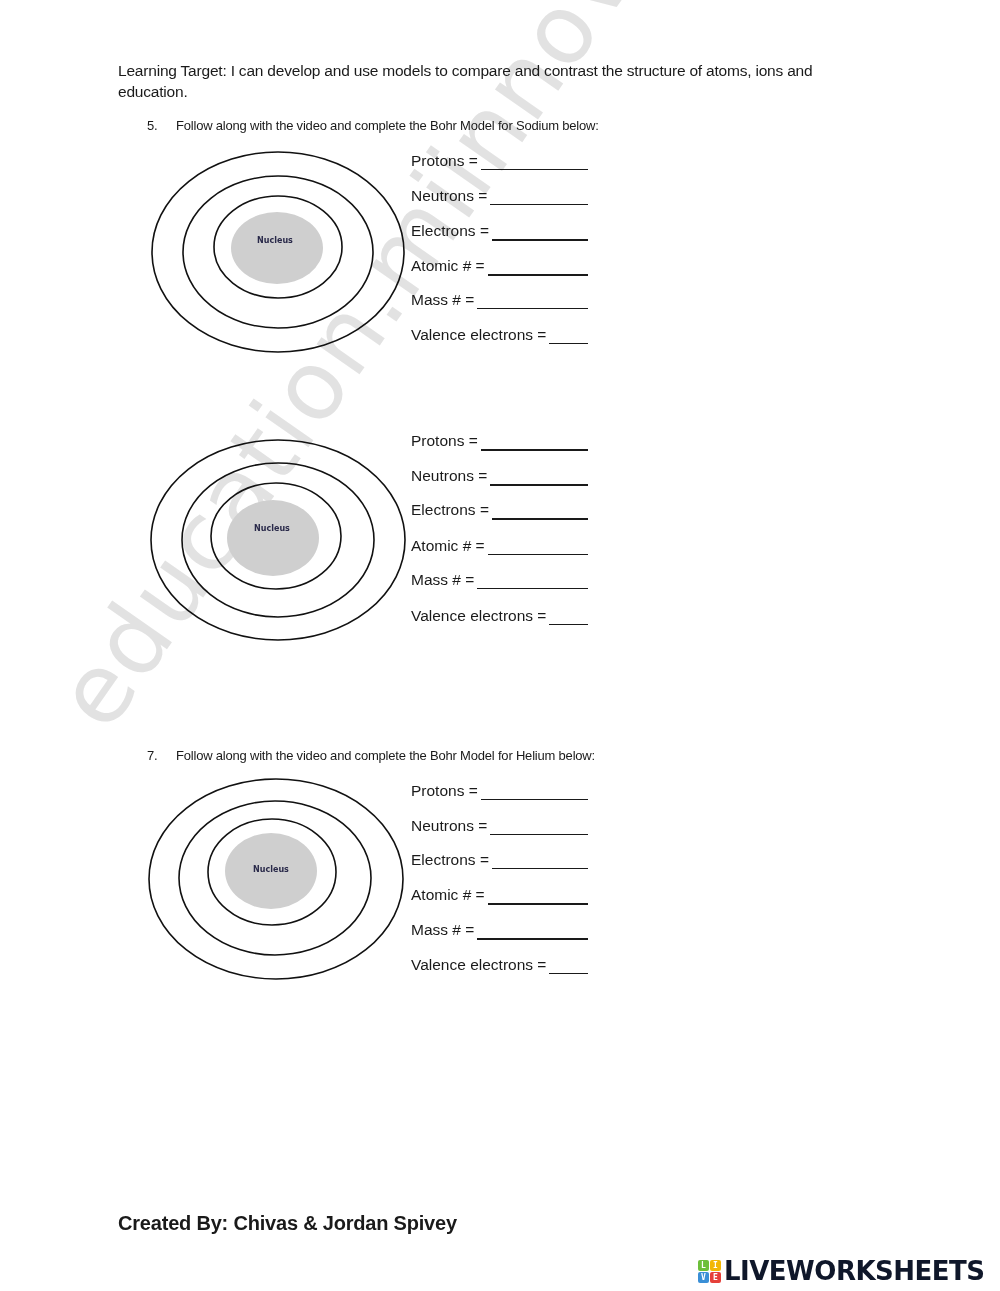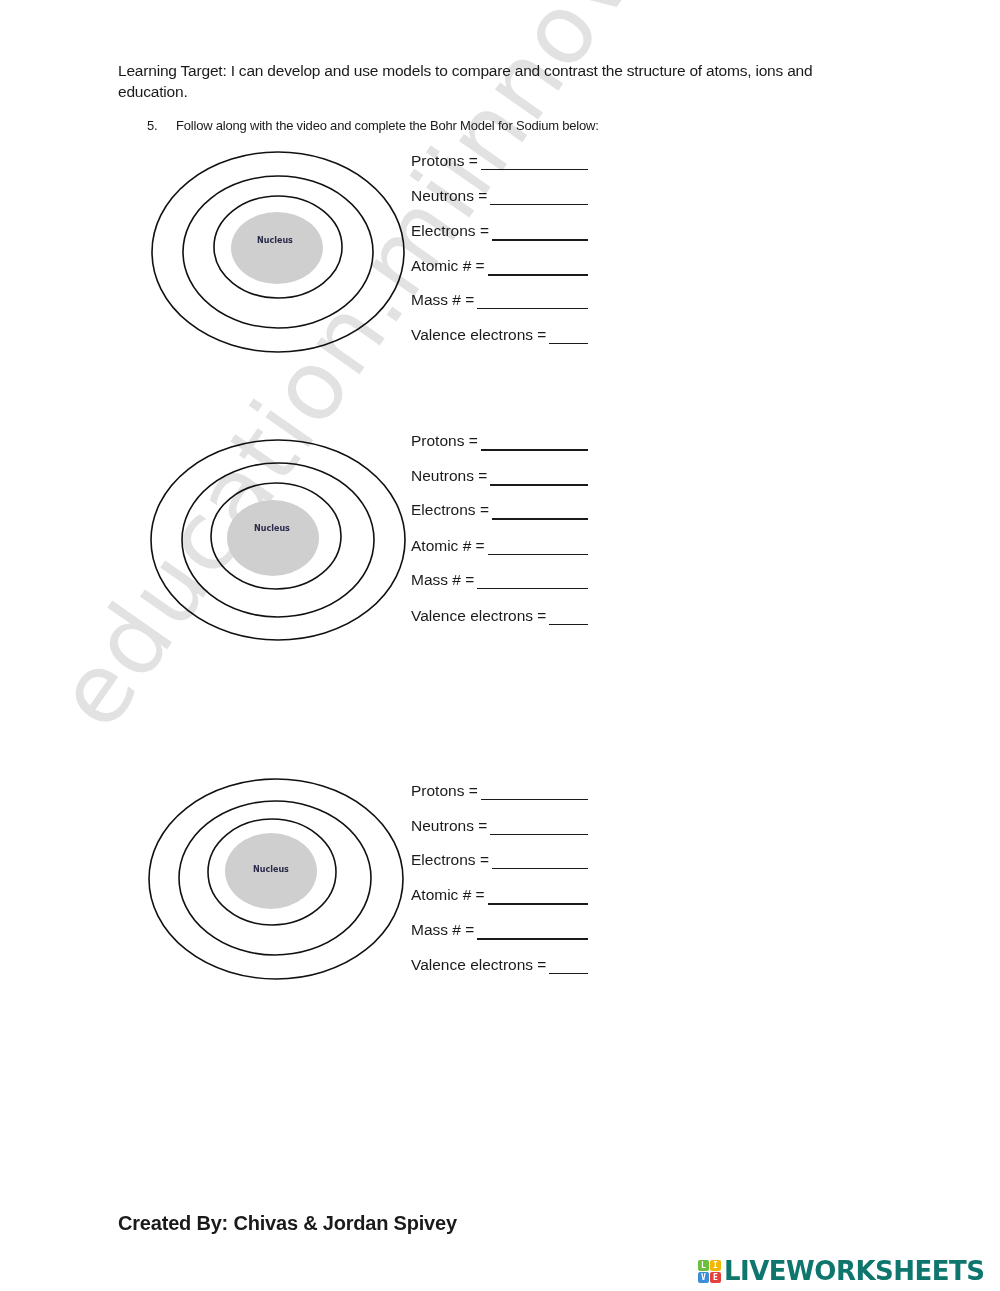--- a/index.html
+++ b/index.html
@@ -17,21 +17,21 @@
     .fields { position: absolute; left: 411px; width: 180px; z-index: 1; }
     .field { position: absolute; left: 0; height: 22px; font-size: 15.5px; white-space: nowrap; display: flex; align-items: center; width: 177px; }
     .field .lbl { padding-right: 3px; }
     .field .blank { flex: 1; border-bottom: 1px solid #1a1a1a; height: 17px; }
     .field .blank.thick { border-bottom-width: 2px; }
     .footer { position: absolute; left: 118px; top: 1212px; font-size: 20px; z-index: 1; letter-spacing: -0.2px; font-weight: bold; }
     .logo { position: absolute; left: 698px; top: 1256px; display: flex; align-items: center; z-index: 1; }
     .logo-icon { display: grid; grid-template-columns: 11px 11px; grid-template-rows: 11px 11px; gap: 1px; margin-right: 3px; }
     .logo-icon span { font-family: "DejaVu Sans Mono", monospace; font-size: 8px; font-weight: bold; color: #fff;
                       display: flex; align-items: center; justify-content: center; border-radius: 2px; }
-    .logo-text { font-family: "DejaVu Sans", sans-serif; font-weight: bold; font-size: 26px; color: #0f766e; letter-spacing: -0.5px; }
+    .logo-text { font-family: "DejaVu Sans", sans-serif; font-weight: bold; font-size: 26px; color: #0f172a; letter-spacing: -0.5px; }
   </style>
 </head>
 <body>
 
 <div class="page">
 
   <div class="watermark">education.miinnovations.com</div>
 
   <div class="lt">Learning Target:  I can develop and use models to compare and contrast the structure of atoms, ions and education.</div>
 
@@ -99,20 +99,23 @@
     <div class="field" style="top:139px;">
         <span class="lbl">Mass # =</span>
         <span class="blank"></span>
       </div>
     <div class="field" style="top:175px;">
         <span class="lbl">Valence electrons =</span>
         <span class="blank"></span>
       </div>
   </div>
 
+  <div class="q" style="top:748px;">
+    <span class="num">7.</span><span>Follow along with the video and complete the Bohr Model for Helium below:</span>
+  </div>
   <svg class="atom" style="top:778px;" viewBox="0 0 264 210">
     <ellipse cx="130" cy="101" rx="127" ry="100" fill="none" stroke="#111" stroke-width="1.6"></ellipse>
     <ellipse cx="129" cy="100" rx="96" ry="77" fill="none" stroke="#111" stroke-width="1.6"></ellipse>
     <ellipse cx="126" cy="94" rx="64" ry="53" fill="none" stroke="#111" stroke-width="1.6"></ellipse>
     <ellipse cx="125" cy="93" rx="46" ry="38" fill="#cfcfcf"></ellipse>
     <text x="125" y="94" font-size="8" font-weight="bold" fill="#2a2a4a" text-anchor="middle" font-family="DejaVu Sans, sans-serif">Nucleus</text>
   </svg>
   <div class="fields" style="top:780px;">
     <div class="field" style="top:0px;">
         <span class="lbl">Protons =</span>

